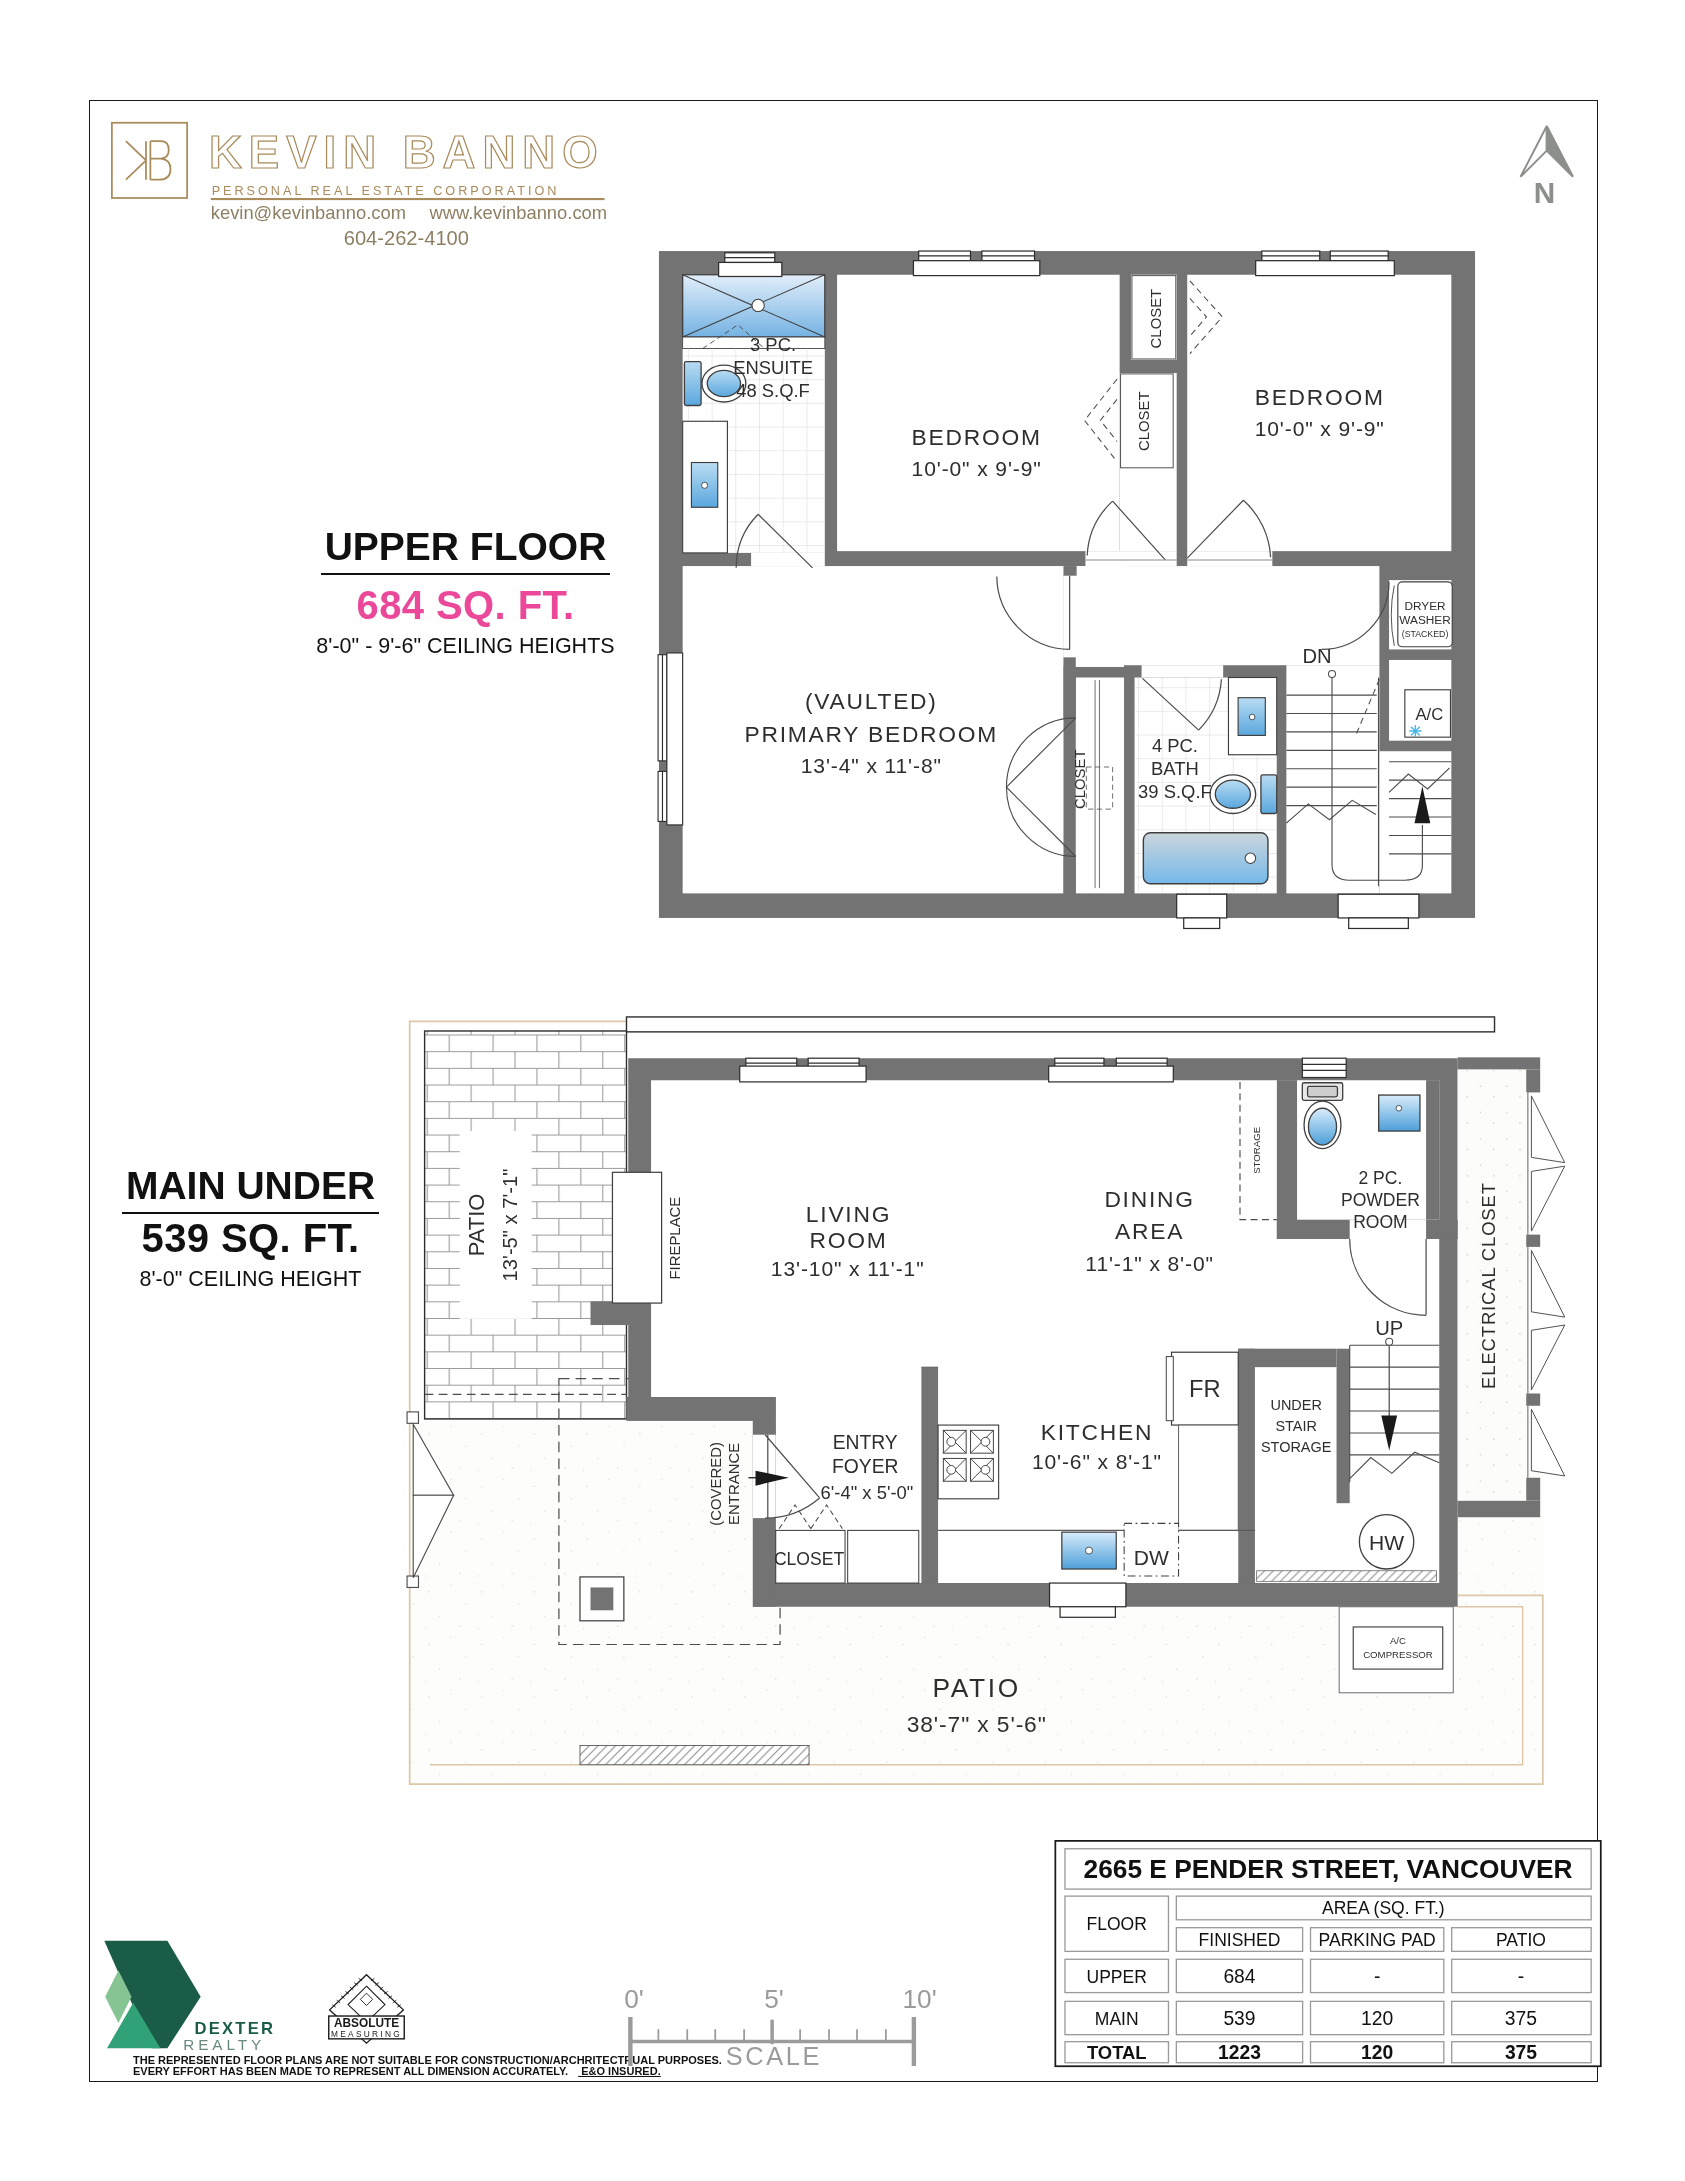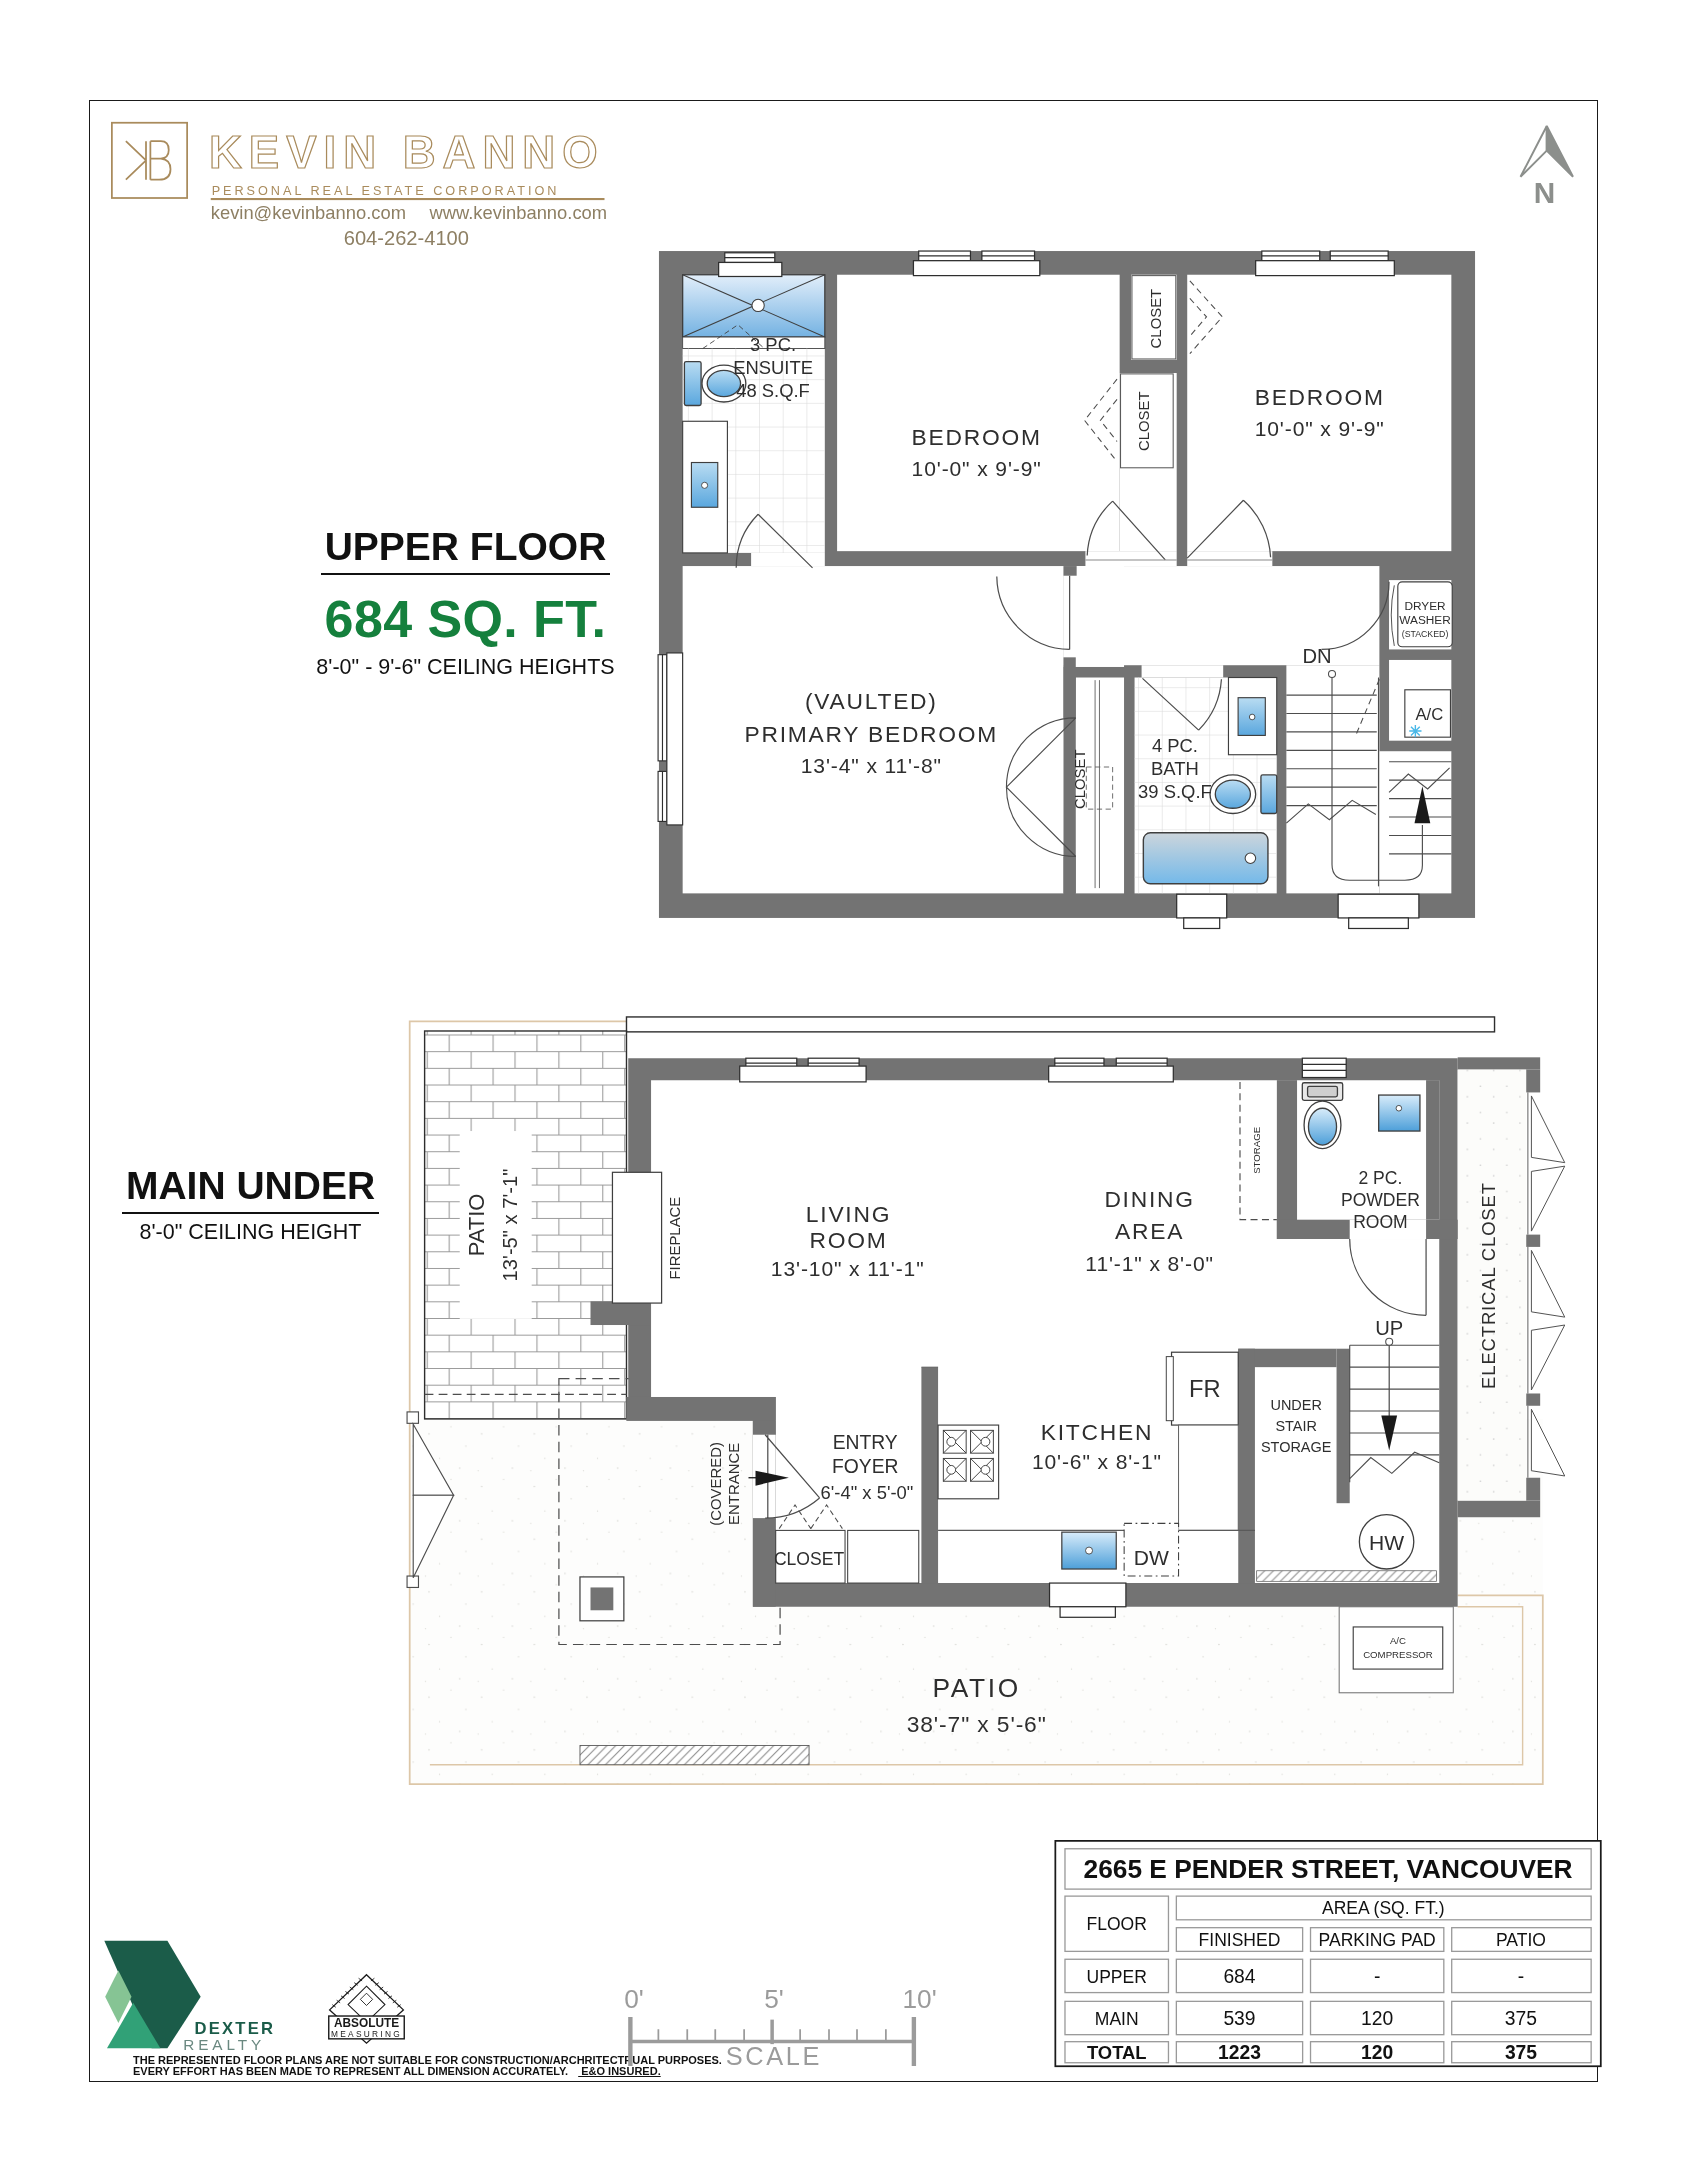--- a/index.html
+++ b/index.html
@@ -39,26 +39,27 @@
 <g>
 <path d="M42 8 L12 66 L42 36 Z" fill="#fff" stroke="#8c8f8c" stroke-width="2.2"></path>
 <path d="M42 8 L72 66 L42 36 Z" fill="#8c8f8c" stroke="#8c8f8c" stroke-width="2.2"></path>
 <text x="27" y="96" font-size="34" font-weight="bold" fill="#8c8f8c">N</text>
 </g>
 </svg>
 </div>
 
 <div class="abs" style="left:290px;top:525px;width:351px;text-align:center;">
 <div style="font-size:39px;font-weight:bold;color:#111;letter-spacing:0px;border-bottom:2.6px solid #111;display:inline-block;padding:0 3.5px 3.5px 3.5px;">UPPER FLOOR</div>
-<div style="font-size:52px;font-weight:bold;color:#15803d;margin-top:14px;letter-spacing:0.4px;">684 SQ. FT.</div>
+<div style="font-size:40px;font-weight:bold;color:#ec4899;margin-top:8px;letter-spacing:0.4px;">684 SQ. FT.</div>
 <div style="font-size:21.5px;color:#111;margin-top:6.1px;">8'-0" - 9'-6" CEILING HEIGHTS</div>
 </div>
 
 <div class="abs" style="left:75px;top:1164px;width:351px;text-align:center;">
 <div style="font-size:39px;font-weight:bold;color:#111;border-bottom:2.6px solid #111;display:inline-block;padding:0 3.5px 3.5px 3.5px;">MAIN UNDER</div>
+<div style="font-size:40px;font-weight:bold;color:#111;margin-top:2.6px;letter-spacing:0.4px;">539 SQ. FT.</div>
 <div style="font-size:21.5px;color:#111;margin-top:6.1px;">8'-0" CEILING HEIGHT</div>
 </div>
 
 <div class="abs" style="left:650px;top:237px;">
 <svg width="834" height="702" viewBox="740 270 950 800">
 <defs>
 <linearGradient id="blu" x1="0" y1="0" x2="0" y2="1">
 <stop offset="0" stop-color="#ccd5dc"></stop>
           <stop offset="1" stop-color="#74b9e9"></stop>
 </linearGradient>

